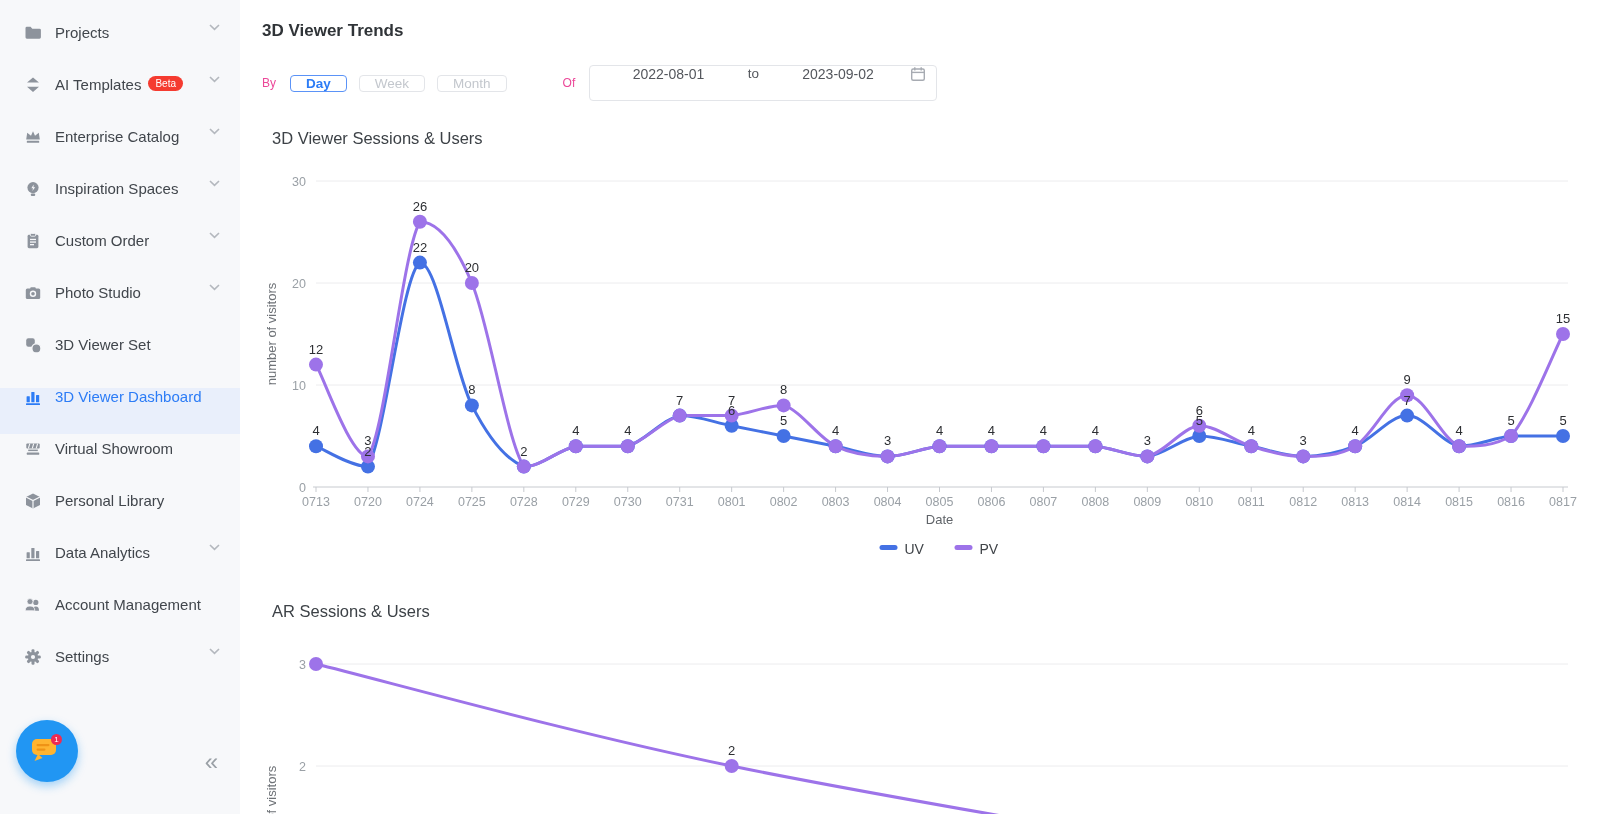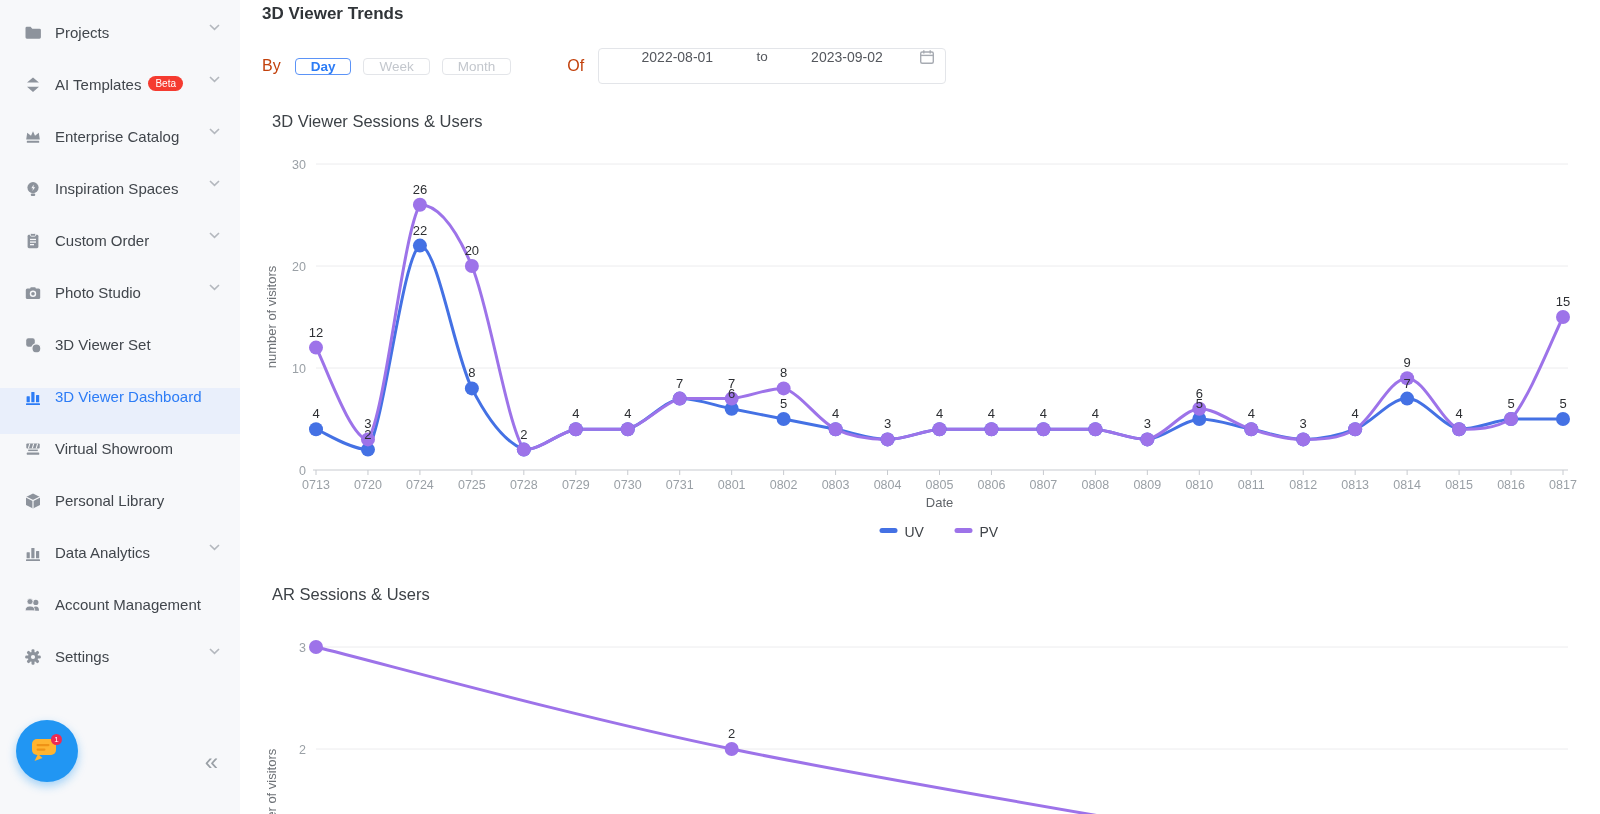--- a/index.html
+++ b/index.html
@@ -22,24 +22,24 @@
   .badge{background:#f53b30;color:#fff;font-size:10px;font-weight:normal;
          padding:2.5px 7px;border-radius:9px;margin-left:7px;line-height:1}
   .chev{flex:none;display:flex}
   .fab{position:absolute;left:16px;top:720px;width:62px;height:62px;border-radius:50%;
        background:#2196f3;border:none;box-shadow:0 4px 10px rgba(33,150,243,.4);
        cursor:pointer;padding:3px}
   .collapse{position:absolute;right:22px;top:750px;font-size:24px;color:#9aa0a6;
             cursor:pointer;line-height:1}
 
   
-  main{flex:1;padding:3px 0 0 22px;overflow:hidden}
+  main{flex:1;padding:20px 0 0 22px;overflow:hidden}
   h1{font-size:17px;font-weight:600;color:#303438;margin:0;line-height:22px}
   .filters{display:flex;align-items:center;margin-top:23px;height:36px}
-  .flabel{font-size:16px;color:#c2410c;margin-right:14px}
+  .flabel{font-size:12px;color:#ec4899;margin-right:14px}
   .flabel.of{margin-left:44px}
   .gbtn{height:17px;padding:0 15px;margin-right:12px;background:#fff;
         border:1px solid #e3e5e9;border-radius:4px;font-size:13.5px;color:#c3c7cd;
         font-family:inherit;cursor:pointer}
   .gbtn.active{border-color:#5b93f7;color:#2c7cf6;font-weight:600}
   .daterange{display:flex;height:36px;width:348px;
              border:1px solid #e3e5e9;border-radius:4px;background:#fff;
              padding:0 10px;cursor:pointer}
   .daterange .dval{width:140px;text-align:center;font-size:14px;color:#54575d}
   .daterange .to{width:34px;text-align:center;font-size:13.5px;color:#54575d}

